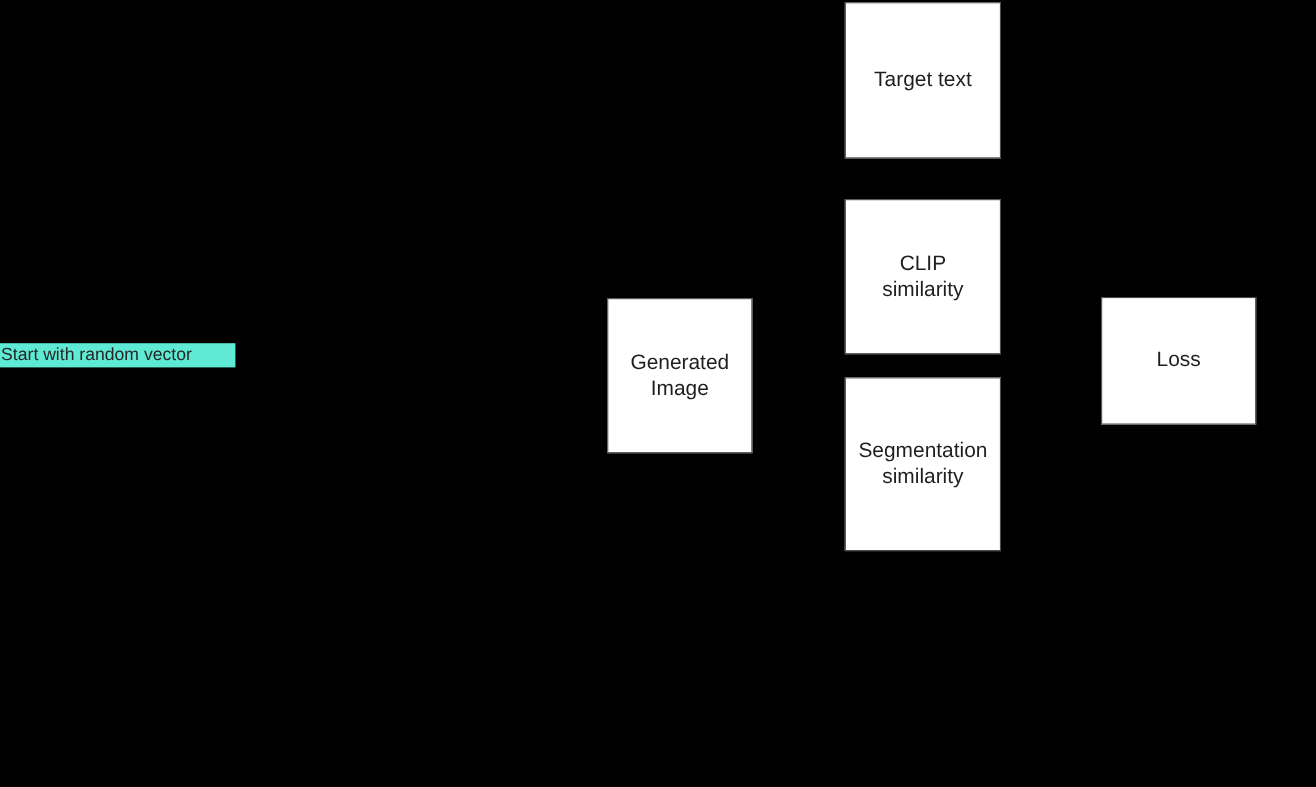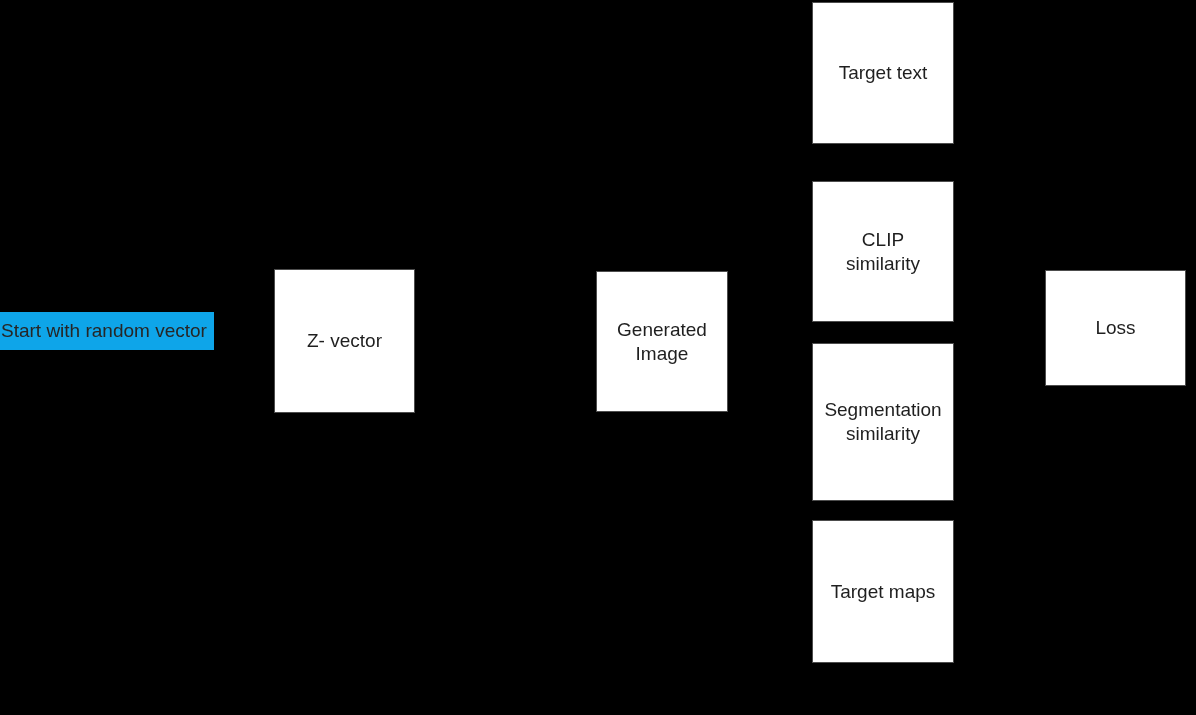--- a/index.html
+++ b/index.html
@@ -21,29 +21,28 @@
     background: #ffffff;
     border: 1px solid #4d4d4d;
     color: #1f1f1f;
     font-size: 19px;
     line-height: 1.26;
     display: flex;
     align-items: center;
     justify-content: center;
     text-align: center;
     white-space: pre-line;
-    margin-left: 44px;
   }
   .strip {
     position: absolute;
     box-sizing: border-box;
-    background: #0ea5e9;
+    background: #5eead4;
     color: #262626;
-    font-size: 19px;
-    height: 38px;
+    font-size: 16px;
+    height: 22px;
     display: flex;
     align-items: center;
     white-space: pre;
     overflow: hidden;
   }
   
   #strip-start   { left: 0px;    top: 312px; width: 214px; padding-left: 1px; }
   #strip-vqgan   { left: 386px;  top: 312px; width: 156px; justify-content: center; }
   #node-z        { left: 230px;  top: 269px; width: 141px; height: 144px; }
   #node-gen      { left: 552px;  top: 271px; width: 132px; height: 141px; }
@@ -53,31 +52,29 @@
   #node-maps     { left: 768px;  top: 520px; width: 142px; height: 143px; }
   #node-loss     { left: 1001px; top: 270px; width: 141px; height: 116px; }
 </style>
 </head>
 <body>
 
 <div class="canvas">
 
   <div class="strip" id="strip-start">Start with random vector</div>
 
-  <div class="node" id="node-z">Z- vector</div>
 
 
   <div class="node" id="node-gen">Generated
 Image</div>
 
   <div class="node" id="node-ttext">Target text</div>
 
   <div class="node" id="node-clip">CLIP
 similarity</div>
 
   <div class="node" id="node-seg">Segmentation
 similarity</div>
 
-  <div class="node" id="node-maps">Target maps</div>
 
   <div class="node" id="node-loss">Loss</div>
 
 </div>
 
 </body></html>

